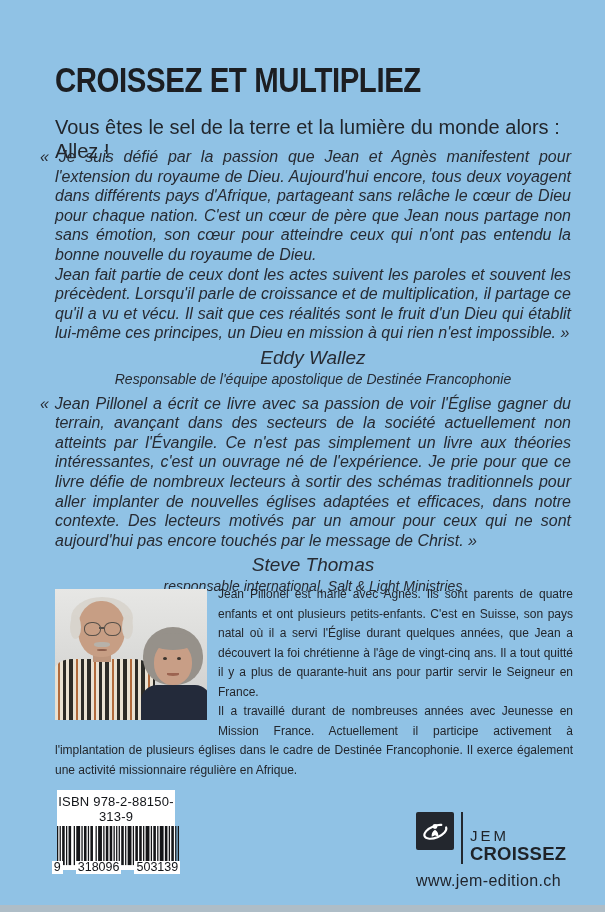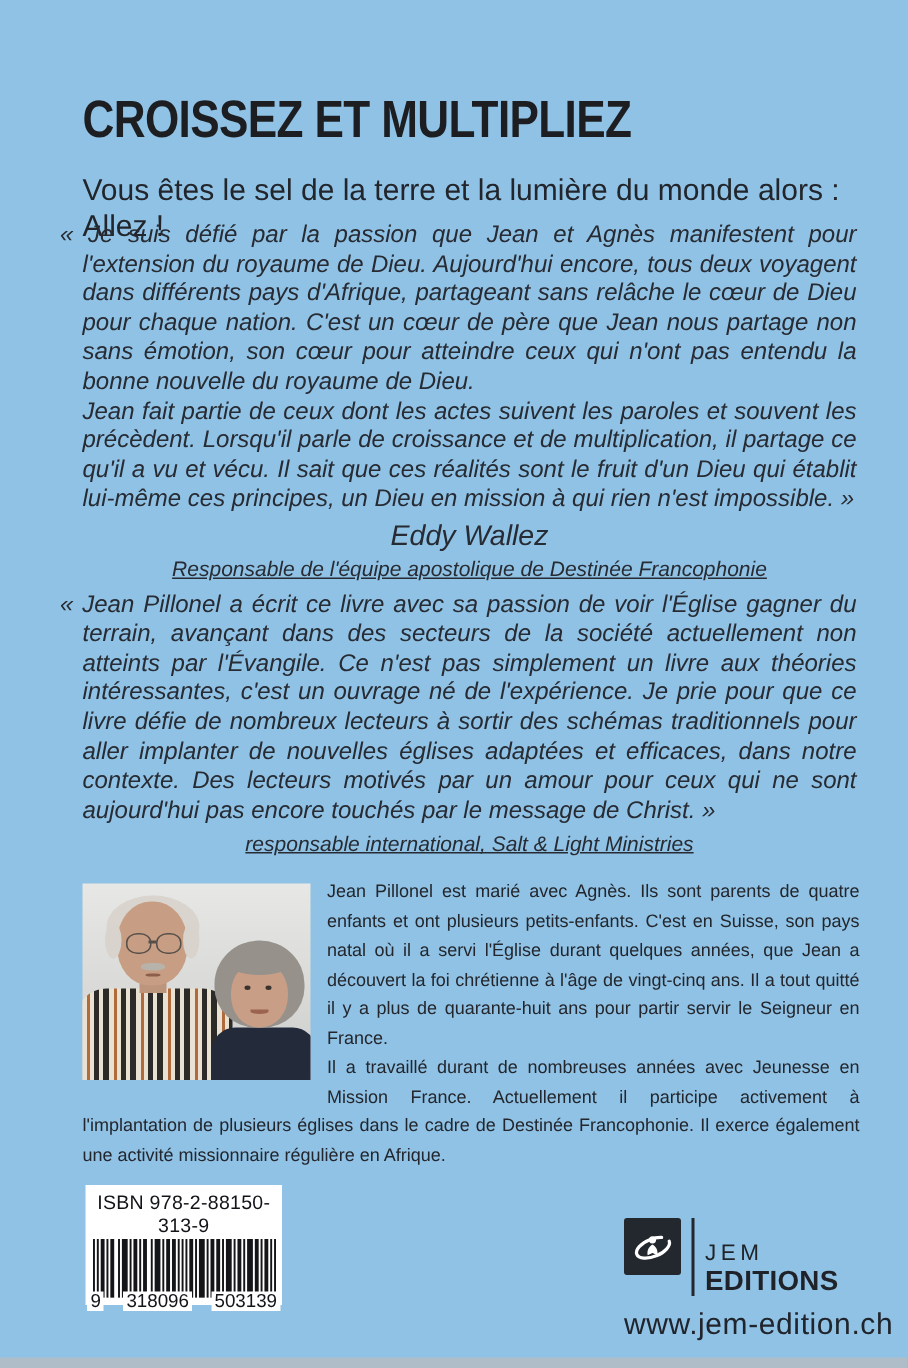--- a/index.html
+++ b/index.html
@@ -28,21 +28,21 @@
   .quotes{
     position:absolute;top:147px;left:55px;right:34px;
   }
   .quote p{
     margin:0;font-style:italic;font-size:16px;line-height:19.6px;
     text-align:justify;color:#272b33;
   }
   .quote p.hang{text-indent:-15px;}
   .attr{text-align:center;margin:4px 0 0 0;color:#272b33;}
   .attr .author{font-style:italic;font-size:19px;line-height:1.15;}
-  .attr .role{font-style:italic;font-size:14px;line-height:1.2;margin-top:2px;text-decoration:underline;}
+  .attr .role{font-style:italic;font-size:14px;line-height:1.2;margin-top:2px;}
   .quote.q2{margin-top:6px;}
 
   
   .bio{
     position:absolute;top:585px;left:55px;right:32px;
   }
   .bio p{
     margin:0;font-size:12px;line-height:19.5px;text-align:justify;color:#23262c;
   }
   .photo{
@@ -73,21 +73,21 @@
   .w-hair{left:88px;top:38px;width:60px;height:58px;background:#96918a;border-radius:50% 50% 46% 46%;}
   .w-face{left:99px;top:52px;width:38px;height:44px;background:#c89e86;border-radius:48%;}
   .w-bangs{left:96px;top:44px;width:44px;height:17px;background:#96918a;border-radius:50%;}
   .w-eye-l{left:108px;top:68px;width:4px;height:3px;background:#3a332d;border-radius:50%;}
   .w-eye-r{left:122px;top:68px;width:4px;height:3px;background:#3a332d;border-radius:50%;}
   .w-mouth{left:112px;top:84px;width:12px;height:3px;background:#9c6350;border-radius:0 0 50% 50%;}
   .w-body{left:86px;top:96px;width:70px;height:35px;background:#232a3a;border-radius:16px 16px 0 0;}
 
   
   .isbn-box{
-    position:absolute;left:57px;top:790px;width:131px;height:80px;
+    position:absolute;left:57px;top:790px;width:118px;height:80px;
     background:#ffffff;text-align:center;
   }
   .isbn-label{font-size:13px;letter-spacing:0.2px;color:#121418;margin-top:4px;}
   .barcode{display:block;margin:2px auto 0 auto;}
   .ean-digits{
     display:flex;justify-content:center;gap:13px;
     font-size:12.5px;color:#121418;margin-top:-11px;position:relative;
   }
   .ean-digits span{background:#fff;padding:0 2px;line-height:1;}
 
@@ -95,21 +95,21 @@
   .publisher{position:absolute;left:416px;top:812px;}
   .logo-row{display:flex;align-items:stretch;}
   .logo-square{
     width:38px;height:38px;background:#23272e;border-radius:2px;
     display:flex;align-items:center;justify-content:center;flex:0 0 auto;
   }
   .logo-divider{width:2px;background:#23272e;margin:0 7px 0 7px;}
   .logo-names{display:flex;flex-direction:column;justify-content:center;color:#1f2329;}
   .logo-jem{font-size:15px;letter-spacing:3px;line-height:1.05;margin-top:16px;}
   .logo-editions{font-size:18.5px;font-weight:700;letter-spacing:0.2px;line-height:1.1;}
-  .website{margin-top:8px;font-size:20px;letter-spacing:0.4px;color:#20242c;}
+  .website{margin-top:8px;font-size:16px;letter-spacing:0.4px;color:#20242c;}
 
   .bottom-strip{
     position:absolute;left:0;right:0;bottom:0;height:7px;
     background:#aebdc7;
   }
 </style>
 </head>
 <body style="background: rgb(144, 194, 229);">
 
 <div class="page">
@@ -123,20 +123,21 @@
       <p>Jean fait partie de ceux dont les actes suivent les paroles et souvent les précèdent. Lorsqu'il parle de croissance et de multiplication, il partage ce qu'il a vu et vécu. Il sait que ces réalités sont le fruit d'un Dieu qui établit lui-même ces principes, un Dieu en mission à qui rien n'est impossible. »</p>
       <div class="attr">
         <div class="author">Eddy Wallez</div>
         <div class="role">Responsable de l'équipe apostolique de Destinée Francophonie</div>
       </div>
     </div>
 
     <div class="quote q2">
       <p class="hang">« Jean Pillonel a écrit ce livre avec sa passion de voir l'Église gagner du terrain, avançant dans des secteurs de la société actuellement non atteints par l'Évangile. Ce n'est pas simplement un livre aux théories intéressantes, c'est un ouvrage né de l'expérience. Je prie pour que ce livre défie de nombreux lecteurs à sortir des schémas traditionnels pour aller implanter de nouvelles églises adaptées et efficaces, dans notre contexte. Des lecteurs motivés par un amour pour ceux qui ne sont aujourd'hui pas encore touchés par le message de Christ. »</p>
       <div class="attr">
+        <div class="author">Steve Thomas</div>
         <div class="role">responsable international, Salt &amp; Light Ministries</div>
       </div>
     </div>
   </section>
 
   <section class="bio">
     <div class="photo">
       <span class="m-hair"></span>
       <span class="m-body"></span>
       <span class="m-neck"></span>
@@ -218,20 +219,20 @@
           <g transform="rotate(-22 19 19)">
             <ellipse cx="19" cy="20" rx="13" ry="6.5" fill="none" stroke="#ffffff" stroke-width="2.4" stroke-dasharray="56 12" stroke-linecap="round"></ellipse>
           </g>
           <circle cx="19" cy="14" r="2.7" fill="#ffffff"></circle>
           <path d="M19 17.5 C15.8 19.5 14.8 22.5 15.4 25.5 L19 23.8 L22.6 25.5 C23.2 22.5 22.2 19.5 19 17.5 Z" fill="#ffffff"></path>
         </svg>
       </div>
       <div class="logo-divider"></div>
       <div class="logo-names">
         <div class="logo-jem">JEM</div>
-        <div class="logo-editions">EDITIONS</div>
+        <div class="logo-editions">CROISSEZ</div>
       </div>
     </div>
     <div class="website">www.jem-edition.ch</div>
   </div>
 
   <div class="bottom-strip"></div>
 </div>
 
 </body></html>

